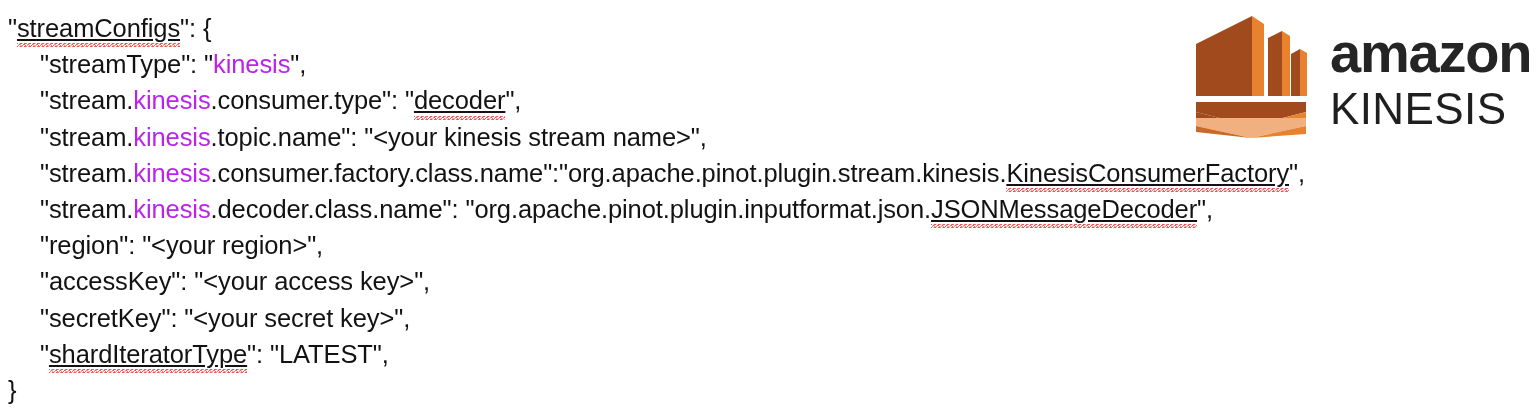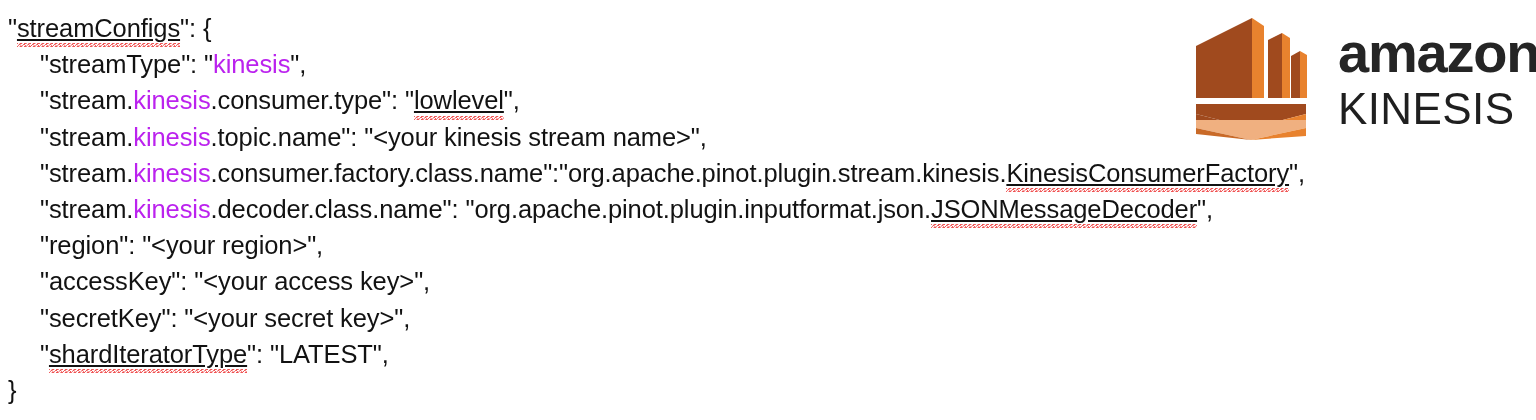--- a/index.html
+++ b/index.html
@@ -79,22 +79,21 @@
   }
 
   
   #logo {
     position: absolute;
     left: 1190px;
     top: 14px;
     width: 330px;
     height: 128px;
     display: flex;
-    align-items: center;
-    gap: 26px;
+    gap: 18px;
   }
 
   #logo-mark {
     width: 122px;
     height: 124px;
     flex: 0 0 auto;
   }
 
   #logo-words {
     display: flex;
@@ -123,21 +122,21 @@
   }
 </style>
 </head>
 <body>
 
 <div id="page">
 
   <div id="code-block">
       <div class="code-line"><span class="tok">"</span><span class="tok sp">streamConfigs</span><span class="tok">": {</span></div>
       <div class="code-line indent"><span class="tok">"streamType": "</span><span class="tok kw">kinesis</span><span class="tok">",</span></div>
-      <div class="code-line indent"><span class="tok">"stream.</span><span class="tok kw">kinesis</span><span class="tok">.consumer.type": "</span><span class="tok sp">lowlevel</span><span class="tok">",</span></div>
+      <div class="code-line indent"><span class="tok">"stream.</span><span class="tok kw">kinesis</span><span class="tok">.consumer.type": "</span><span class="tok sp">decoder</span><span class="tok">",</span></div>
       <div class="code-line indent"><span class="tok">"stream.</span><span class="tok kw">kinesis</span><span class="tok">.topic.name": "&lt;your kinesis stream name&gt;",</span></div>
       <div class="code-line indent"><span class="tok">"stream.</span><span class="tok kw">kinesis</span><span class="tok">.consumer.factory.class.name":"org.apache.pinot.plugin.stream.kinesis.</span><span class="tok sp">KinesisConsumerFactory</span><span class="tok">",</span></div>
       <div class="code-line indent"><span class="tok">"stream.</span><span class="tok kw">kinesis</span><span class="tok">.decoder.class.name": "org.apache.pinot.plugin.inputformat.json.</span><span class="tok sp">JSONMessageDecoder</span><span class="tok">",</span></div>
       <div class="code-line indent"><span class="tok">"region": "&lt;your region&gt;",</span></div>
       <div class="code-line indent"><span class="tok">"accessKey": "&lt;your access key&gt;",</span></div>
       <div class="code-line indent"><span class="tok">"secretKey": "&lt;your secret key&gt;",</span></div>
       <div class="code-line indent"><span class="tok">"</span><span class="tok sp">shardIteratorType</span><span class="tok">": "LATEST",</span></div>
       <div class="code-line"><span class="tok">}</span></div>
     </div>
 

